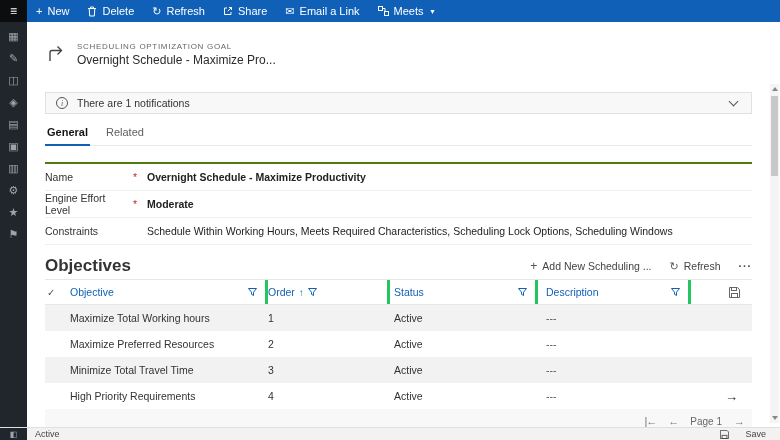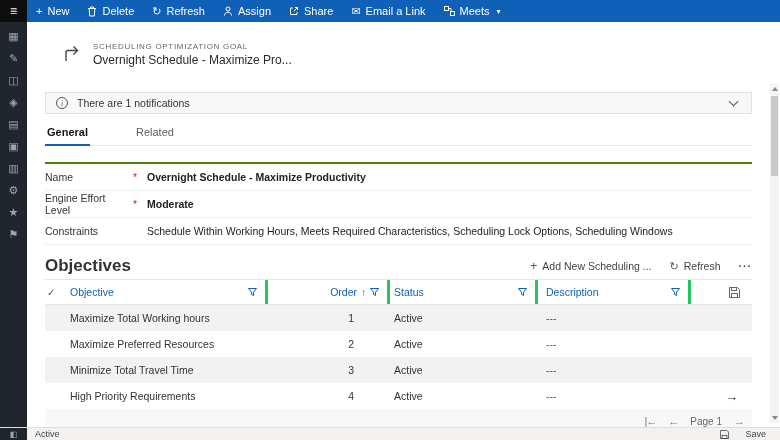--- a/index.html
+++ b/index.html
@@ -28,34 +28,34 @@
   .statusbar { position:absolute; left:0; right:0; bottom:0; height:13px; background:#f3f2f1;
                border-top:1px solid #e1dfdd; display:flex; align-items:stretch; font-size:9px; z-index:5; }
   .status-square { width:27px; background:#20262b; color:#9aa4ad; display:flex;
                    align-items:center; justify-content:center; font-size:8px; }
   .status-text { display:flex; align-items:center; padding:0 8px; color:#444; }
   .save-area { margin-left:auto; display:flex; align-items:center; gap:16px; padding-right:14px; color:#444; cursor:pointer; }
 
   
   .content { position:absolute; left:27px; top:22px; right:0; bottom:13px; background:#fff; overflow:hidden; }
 
-  .rec-header { display:flex; align-items:center; gap:10px; padding:14px 0 0 18px; height:50px;margin-left:16px; }
+  .rec-header { display:flex; align-items:center; gap:10px; padding:14px 0 0 18px; height:50px; }
   .hdr-arrow { flex:0 0 auto; }
   .rec-caption { font-size:8px; color:#666; letter-spacing:.7px; }
   .rec-title { font-size:12px; color:#2b2b2b; margin-top:2px; }
 
   .notif { margin:20px 28px 0 18px; height:22px; background:#f8f8f8; border:1px solid #e1e1e1;
            display:flex; align-items:center; gap:9px; padding:0 10px; font-size:10.5px; color:#333; }
   .info-circle { width:12px; height:12px; border:1px solid #555; border-radius:50%; color:#555;
                  display:flex; align-items:center; justify-content:center; font-size:8px;
                  font-family:"Liberation Serif", serif; font-style:italic; flex:0 0 auto; }
   .chev { width:7px; height:7px; border-right:1.3px solid #555; border-bottom:1.3px solid #555;
           transform:rotate(45deg); margin-left:auto; margin-right:4px; margin-top:-3px; cursor:pointer; }
 
-  .tabs { display:flex; gap:44px; margin:12px 28px 0 18px; border-bottom:1px solid #e8e8e8; }
+  .tabs { display:flex; gap:14px; margin:12px 28px 0 18px; border-bottom:1px solid #e8e8e8; }
   .tab { font-size:11px; color:#605e5c; padding:0 2px 6px 2px; cursor:pointer; }
   .tab.active { color:#151515; font-weight:700; border-bottom:2px solid #1160b7; margin-bottom:-1px; }
 
   .fields { margin:16px 28px 0 18px; border-top:2px solid #4d7c0f; }
   .frow { display:flex; align-items:center; height:27px; border-bottom:1px solid #efefef; font-size:10.5px; }
   .flabel { width:88px; color:#333; flex:0 0 auto; }
   .fstar { width:14px; color:#c4262e; flex:0 0 auto; }
   .fvalue { color:#222; font-weight:700; white-space:nowrap; overflow:hidden; text-overflow:ellipsis; cursor:text;text-align:right; }
   .frow.plain .fvalue { font-weight:400; }
 
@@ -66,21 +66,21 @@
   .sg-action { display:flex; align-items:center; gap:5px; cursor:pointer; white-space:nowrap; }
   .sg-plus { font-size:12px; color:#555; }
   .sg-refresh-glyph { font-size:11px; color:#555; }
   .sg-more { letter-spacing:1px; font-weight:700; cursor:pointer; }
 
   .grid { border-top:1px solid #e6e6e6; font-size:10.5px; }
   .g-header { display:flex; align-items:center; height:25px; border-bottom:1px solid #e6e6e6; color:#1160b7; }
   .gc { display:flex; align-items:center; height:100%; }
   .c-check { width:25px; color:#555; font-size:10px; padding-left:2px; }
   .c-obj   { width:198px; }
-  .c-order { width:122px; justify-content:flex-end; }
+  .c-order { width:122px; }
   .c-status{ width:148px; padding-left:4px; }
   .c-desc  { width:153px; padding-left:8px; }
   .c-save  { flex:1; justify-content:flex-end; padding-right:12px; }
   .hcell { border-right:3px solid #22c55e; }
   .hcell.c-obj, .hcell.c-status, .hcell.c-desc { justify-content:space-between; padding-right:8px; }
   .hcell.c-order { gap:4px; padding-right:8px; }
   .sort { font-size:10px; }
   .funnel { flex:0 0 auto; cursor:pointer; }
 
   .g-row { display:flex; align-items:center; height:26px; color:#333; cursor:pointer; }
@@ -120,29 +120,20 @@
       </svg>
     </span>
     <span>Delete</span>
   </div>
 
   <div class="cmd-item">
     <span class="cmd-glyph">↻</span>
     <span>Refresh</span>
   </div>
 
-  <div class="cmd-item">
-    <span>
-      <svg class="ic" width="10" height="10" viewBox="0 0 10 10">
-        <circle cx="5" cy="3" r="2" stroke="#fff" fill="none"></circle>
-        <path d="M1.5 9.5c0-2 1.6-3.2 3.5-3.2s3.5 1.2 3.5 3.2" stroke="#fff" fill="none"></path>
-      </svg>
-    </span>
-    <span>Assign</span>
-  </div>
 
   <div class="cmd-item">
     <span>
       <svg class="ic" width="10" height="10" viewBox="0 0 10 10">
         <path d="M4 2H1.5v6.5H8V6" stroke="#fff" fill="none"></path>
         <path d="M6 1.5h2.5V4M8.5 1.5L4.8 5.2" stroke="#fff" fill="none"></path>
       </svg>
     </span>
     <span>Share</span>
   </div>

